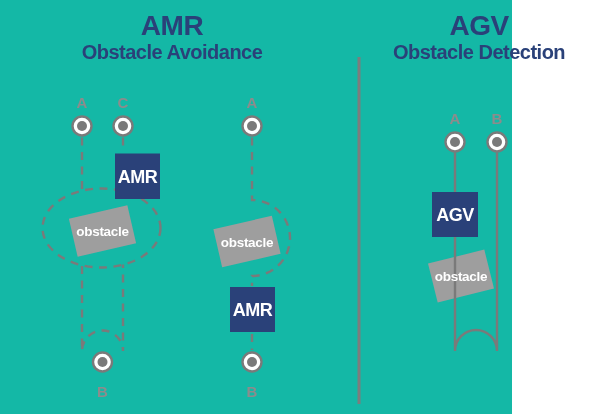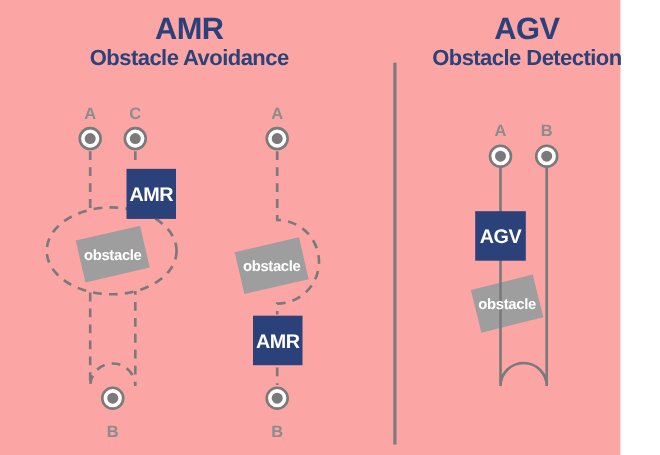--- a/index.html
+++ b/index.html
@@ -1,16 +1,16 @@
 <!DOCTYPE html>
 <html><head>
 <meta charset="utf-8">
 <style>
   html,body { margin:0; padding:0; background:#ffffff; }
-  .canvas { width:564px; height:414px; position:relative; background:#fca5a5; }
+  .canvas { width:512px; height:414px; position:relative; background:#14b8a6; }
   svg { display:block; }
 
   .title    { font:bold 28px "Liberation Sans", sans-serif; text-anchor:middle; letter-spacing:-0.5px; }
   .subtitle { font:bold 20px "Liberation Sans", sans-serif; text-anchor:middle; letter-spacing:-0.5px; }
   .wp-label { font:bold 15px "Liberation Sans", sans-serif; fill:#8c8c8c; text-anchor:middle; }
   .box-label{ font:bold 18px "Liberation Sans", sans-serif; fill:#ffffff; text-anchor:middle; letter-spacing:-0.5px; }
   .obs-label{ font:bold 13.5px "Liberation Sans", sans-serif; fill:#ffffff; text-anchor:middle; letter-spacing:-0.3px; }
 
   .dash  { fill:none; stroke:#7a7a7a; stroke-width:2.4; stroke-dasharray:8 6.5; }
   .solid { fill:none; stroke:#7a7a7a; stroke-width:2.4; }

